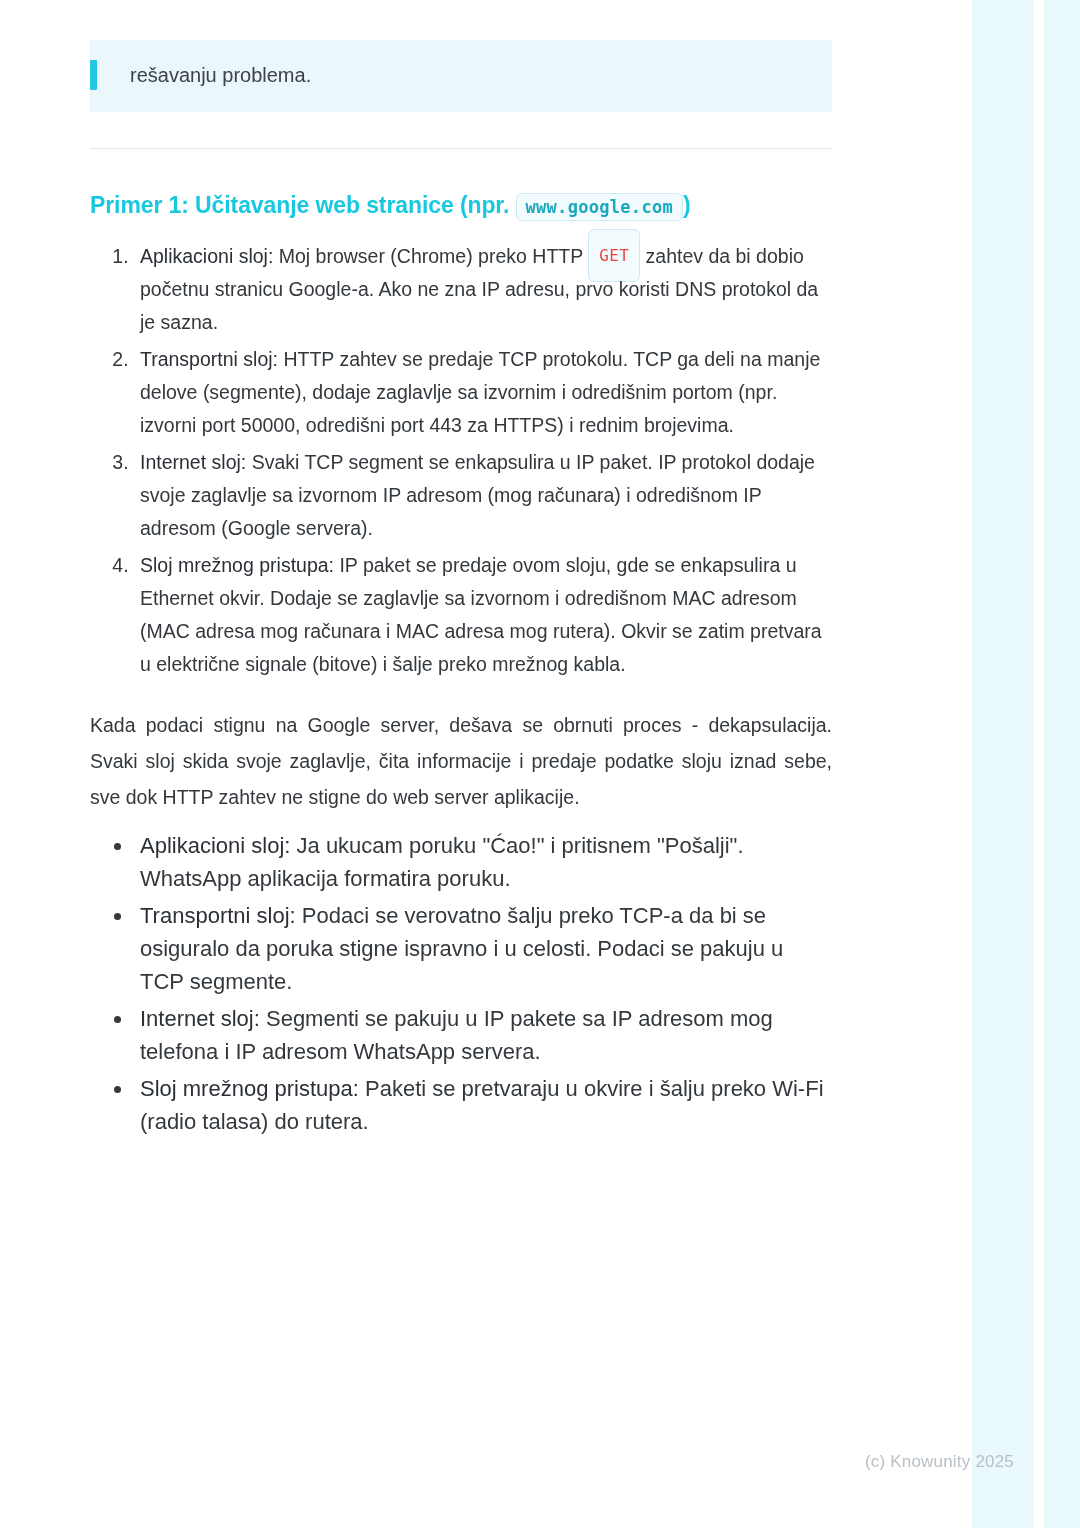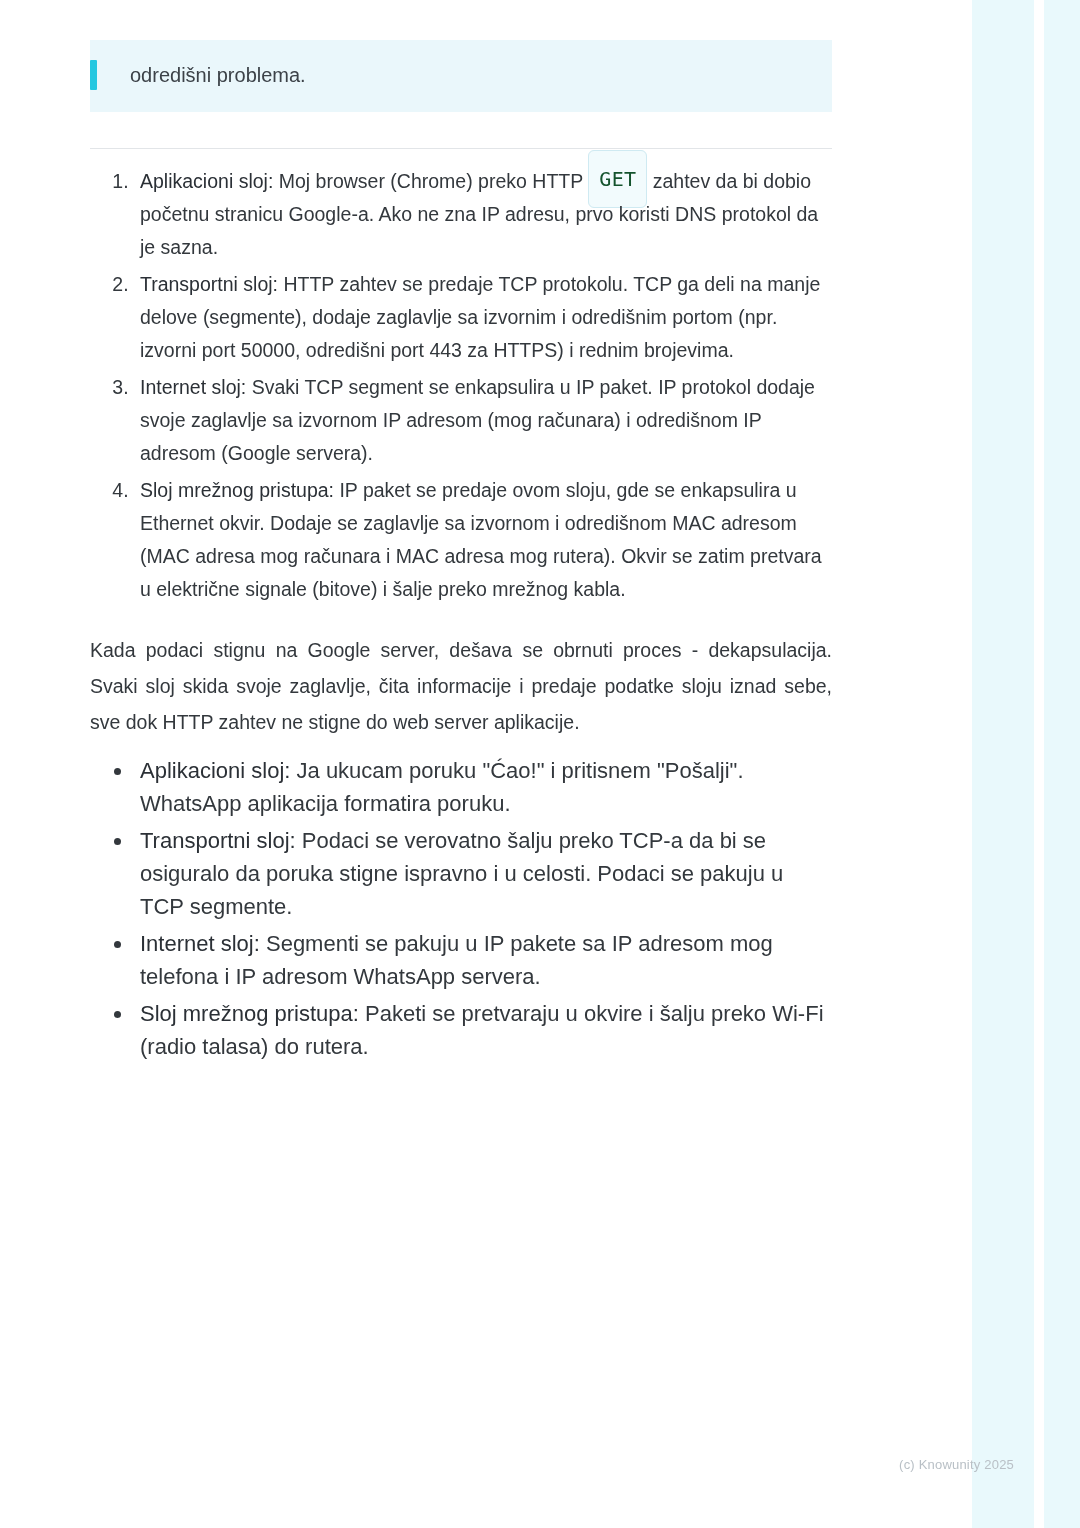--- a/index.html
+++ b/index.html
@@ -97,22 +97,22 @@
     font-size: 17px;
     background: #f2fbfd;
     border: 1px solid #cfeaf2;
     border-radius: 6px;
     padding: 3px 9px;
     color: #1aa8be;
     letter-spacing: 0.3px;
     white-space: nowrap;
   }
   code.inline.get {
-    color: #14532d;
-    font-size: 20px;
+    color: #ef4444;
+    font-size: 16px;
     padding: 16px 10px;
     vertical-align: 2px;
   }
 
   ol.steps {
     margin: 14px 0 0 0;
     padding-left: 44px;
     font-size: 19.5px;
     line-height: 33px;
   }
@@ -143,44 +143,48 @@
     color: #33383d;
   }
   p.para b {
     font-weight: normal;
   }
 
   .footer {
     position: absolute;
     right: 66px;
     bottom: 56px;
-    font-size: 13px;
+    font-size: 17px;
     color: #b9c0c6;
     letter-spacing: 0.2px;
   }
 </style>
 </head>
 <body>
 
 <div class="page">
 
   <div class="right-rail">
     <div class="right-rail-inner"></div>
   </div>
 
   <div class="content">
 
     <div class="callout">
       <div class="callout-bar"></div>
-      <div class="callout-text">odredišni problema.</div>
+      <div class="callout-text">rešavanju problema.</div>
     </div>
 
     <hr class="divider">
 
 
+    <h2 class="sub-title">
+      <span>Primer 1: Učitavanje web stranice (npr.</span>
+      <code class="inline">www.google.com</code><span>)</span>
+    </h2>
 
     <ol class="steps">
       <li>
         <b>Aplikacioni sloj:</b>
         <span>Moj browser (Chrome) preko HTTP</span>
         <code class="inline get">GET</code>
         <span>zahtev da bi dobio početnu stranicu Google-a. Ako ne zna IP adresu, prvo koristi DNS protokol da je sazna.</span>
       </li>
       <li>
         <b>Transportni sloj:</b>

